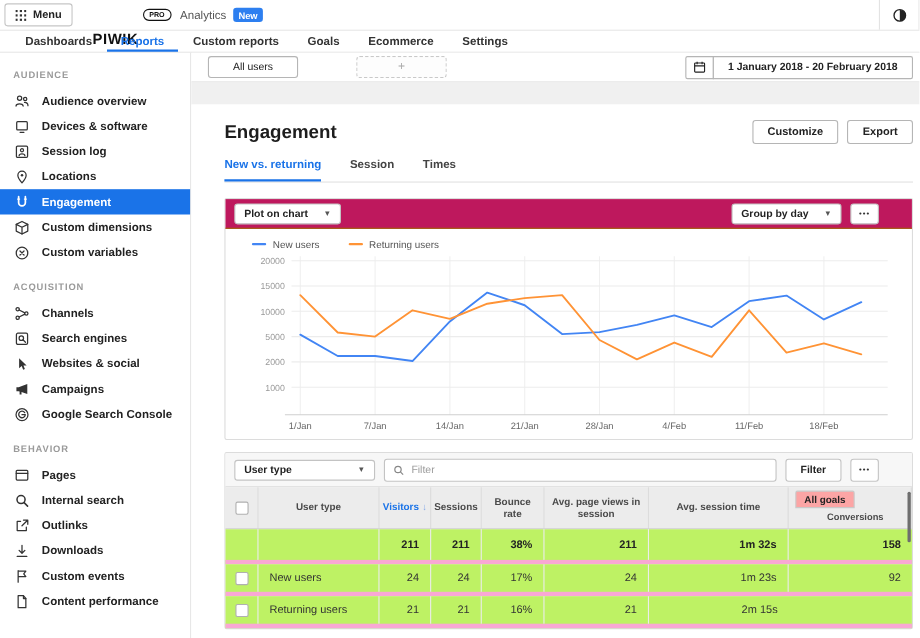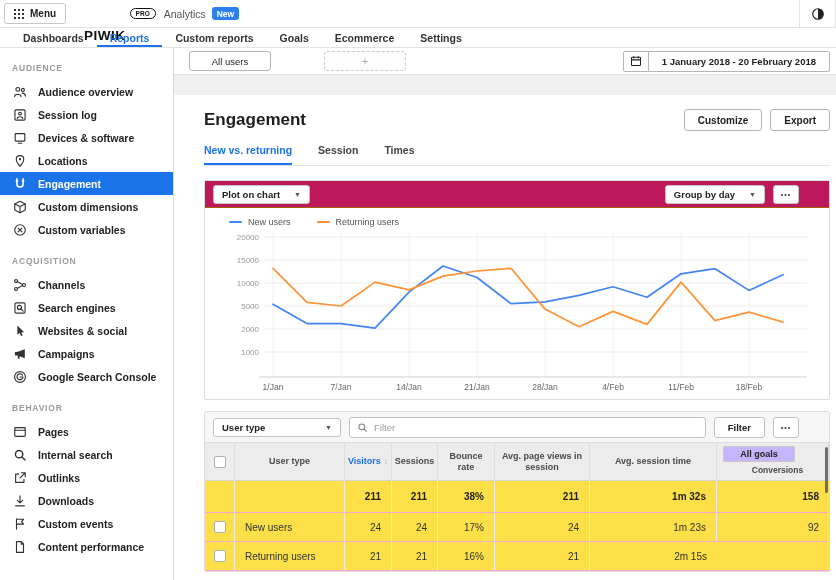--- a/index.html
+++ b/index.html
@@ -117,30 +117,30 @@
   .thead { background:#ececec; border-bottom:1px solid #d6d6d6; height:38px;
     position:relative; }
   .th { display:flex; align-items:center; justify-content:center; font-size:9px;
     color:#4a4a4a; font-weight:600; border-right:1px solid #dcdcdc; text-align:center;
     line-height:1.15; padding:0 4px; cursor:pointer; }
   .th:last-child { border-right:0; }
   .th.sorted { color:#1a73e8; gap:3px; }
   .th.sorted .sort-arrow { color:#7fa6e8; font-size:8.5px; }
   .th.goals { position:relative; flex-direction:column; justify-content:flex-end;
     padding:0; }
-  .all-goals-box { position:absolute; top:3px; left:6px; height:16px; width:72px;
-    background:#c4b5fd; border:1px solid #c9c9c9; border-radius:2px 2px 0 0; display:flex;
+  .all-goals-box { position:absolute; top:3px; left:6px; height:16px; width:54px;
+    background:#fca5a5; border:1px solid #c9c9c9; border-radius:2px 2px 0 0; display:flex;
     align-items:center; justify-content:center; font-size:9px; font-weight:700;
     color:#222; cursor:pointer; }
   .goals-sub { height:19px; display:flex; align-items:center; padding-left:10px;
     font-size:8.5px; color:#4a4a4a; }
   .vscroll { position:absolute; right:1px; top:4px; width:3px; height:46px;
     background:#6e6e6e; border-radius:2px; z-index:5; }
 
-  .tr { border-bottom:1px solid #f9a8d4; background:#fde047; }
+  .tr { border-bottom:4px solid #f9a8d4; background:#bef264; }
   .td { display:flex; align-items:center; font-size:10px; color:#333;
     border-right:1px solid #ececec; padding:0 10px; }
   .td:last-child { border-right:0; }
   .td.num { justify-content:flex-end; }
   .tr.summary { height:32px; }
   .tr.summary .td { font-weight:700; color:#222; }
   .tr.datarow { height:29px; }
   .td.cb-cell { justify-content:center; padding:0; }
   .checkbox { width:12px; height:12px; border:1px solid #b0b0b0; border-radius:2px;
     background:#fff; cursor:pointer; }
@@ -216,35 +216,35 @@
               <path d="M1.8 13c0-3 7.4-3 7.4 0"></path>
               <circle cx="11.3" cy="5.6" r="1.7"></circle>
               <path d="M10.6 9.3c2.3.1 3.6 1.5 3.6 3.4"></path>
             </svg>
           </span>
           <span>Audience overview</span>
         </div>
         <div class="side-item">
           <span class="icn">
             <svg width="14" height="14" viewBox="0 0 16 16" fill="none" stroke="currentColor" stroke-width="1.3" stroke-linecap="round" stroke-linejoin="round">
+              <rect x="2.5" y="3" width="11" height="8.5" rx="1"></rect>
+              <path d="M6 14h4"></path>
+            </svg>
+          </span>
+          <span>Devices &amp; software</span>
+        </div>
+        <div class="side-item">
+          <span class="icn">
+            <svg width="14" height="14" viewBox="0 0 16 16" fill="none" stroke="currentColor" stroke-width="1.3" stroke-linecap="round" stroke-linejoin="round">
               <rect x="2.2" y="2.2" width="11.6" height="11.6" rx="1.2"></rect>
               <circle cx="8" cy="6.4" r="1.6"></circle>
               <path d="M5 12c0-2.6 6-2.6 6 0"></path>
             </svg>
           </span>
           <span>Session log</span>
-        </div>
-        <div class="side-item">
-          <span class="icn">
-            <svg width="14" height="14" viewBox="0 0 16 16" fill="none" stroke="currentColor" stroke-width="1.3" stroke-linecap="round" stroke-linejoin="round">
-              <rect x="2.5" y="3" width="11" height="8.5" rx="1"></rect>
-              <path d="M6 14h4"></path>
-            </svg>
-          </span>
-          <span>Devices &amp; software</span>
         </div>
         <div class="side-item">
           <span class="icn">
             <svg width="14" height="14" viewBox="0 0 16 16" fill="none" stroke="currentColor" stroke-width="1.3" stroke-linecap="round" stroke-linejoin="round">
               <path d="M8 1.8C5.5 1.8 3.7 3.7 3.7 6.1 3.7 9.2 8 14 8 14s4.3-4.8 4.3-7.9C12.3 3.7 10.5 1.8 8 1.8z"></path>
               <circle cx="8" cy="6" r="1.3" fill="currentColor" stroke="none"></circle>
             </svg>
           </span>
           <span>Locations</span>
         </div>

